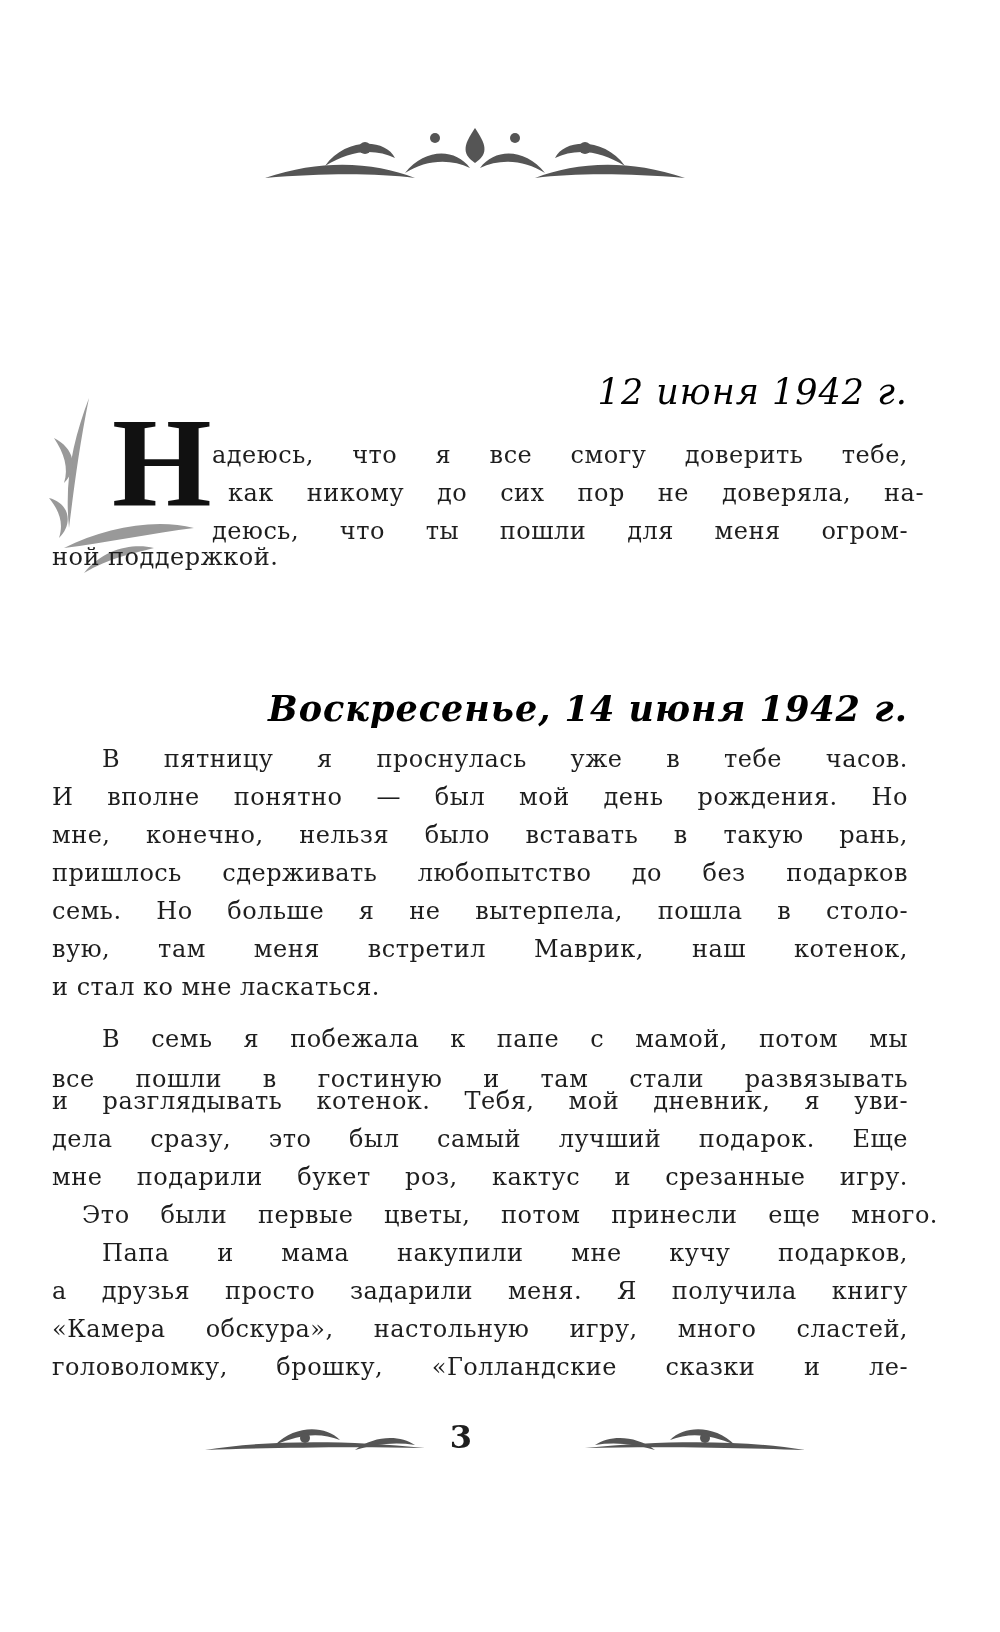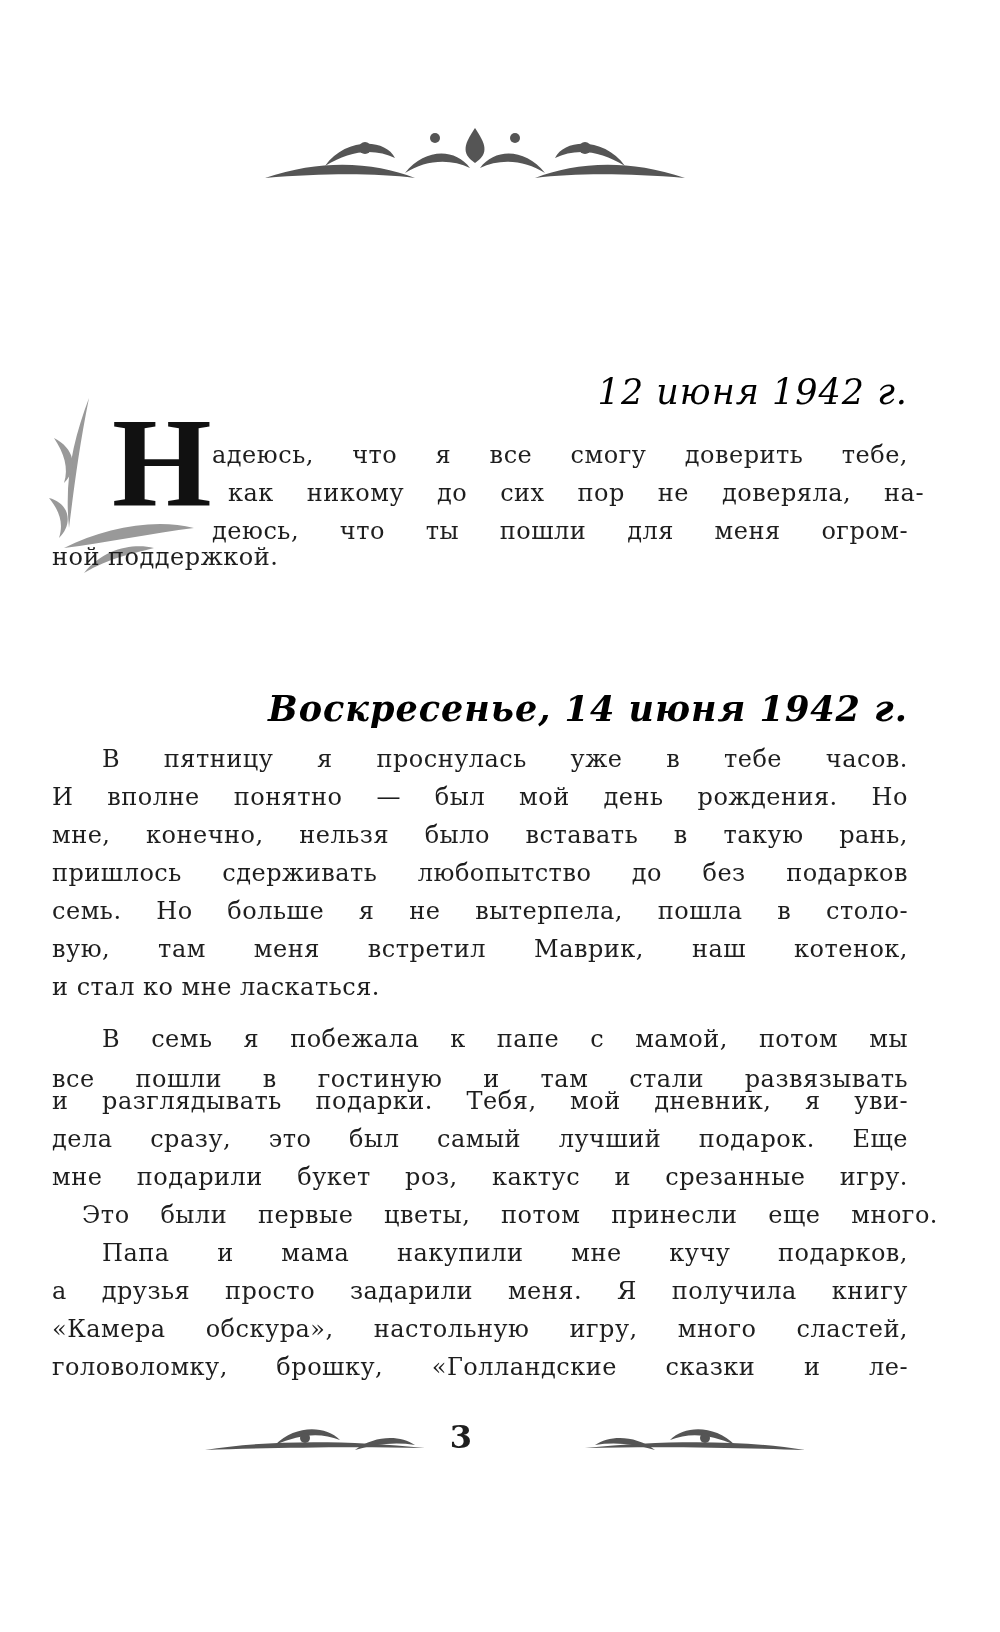--- a/index.html
+++ b/index.html
@@ -59,21 +59,21 @@
 
 <div class="line" style="left:102px;width:806px;top:740px;">В пятницу я проснулась уже в тебе часов.</div>
 <div class="line" style="top:778px;">И вполне понятно — был мой день рождения. Но</div>
 <div class="line" style="top:816px;">мне, конечно, нельзя было вставать в такую рань,</div>
 <div class="line" style="top:854px;">пришлось сдерживать любопытство до без подарков</div>
 <div class="line" style="top:892px;">семь. Но больше я не вытерпела, пошла в столо-</div>
 <div class="line" style="top:930px;">вую, там меня встретил Маврик, наш котенок,</div>
 <div class="line last" style="top:968px;">и стал ко мне ласкаться.</div>
 <div class="line" style="left:102px;width:806px;top:1006px;margin-top:14px;">В семь я побежала к папе с мамой, потом мы</div>
 <div class="line" style="top:1060px;">все пошли в гостиную и там стали развязывать</div>
-<div class="line" style="top:1082px;">и разглядывать подарки. Тебя, мой дневник, я уви-</div>
+<div class="line" style="top:1082px;">и разглядывать котенок. Тебя, мой дневник, я уви-</div>
 <div class="line" style="top:1120px;">дела сразу, это был самый лучший подарок. Еще</div>
 <div class="line" style="top:1158px;">мне подарили букет роз, кактус и срезанные игру.</div>
 <div class="line" style="top:1196px;margin-left:30px;">Это были первые цветы, потом принесли еще много.</div>
 <div class="line" style="left:102px;width:806px;top:1234px;">Папа и мама накупили мне кучу подарков,</div>
 <div class="line" style="top:1272px;">а друзья просто задарили меня. Я получила книгу</div>
 <div class="line" style="top:1310px;">«Камера обскура», настольную игру, много сластей,</div>
 <div class="line" style="top:1348px;">головоломку, брошку, «Голландские сказки и ле-</div>
 
 <svg class="ornament-bottom" viewBox="0 0 600 50">
   <g fill="#555">

